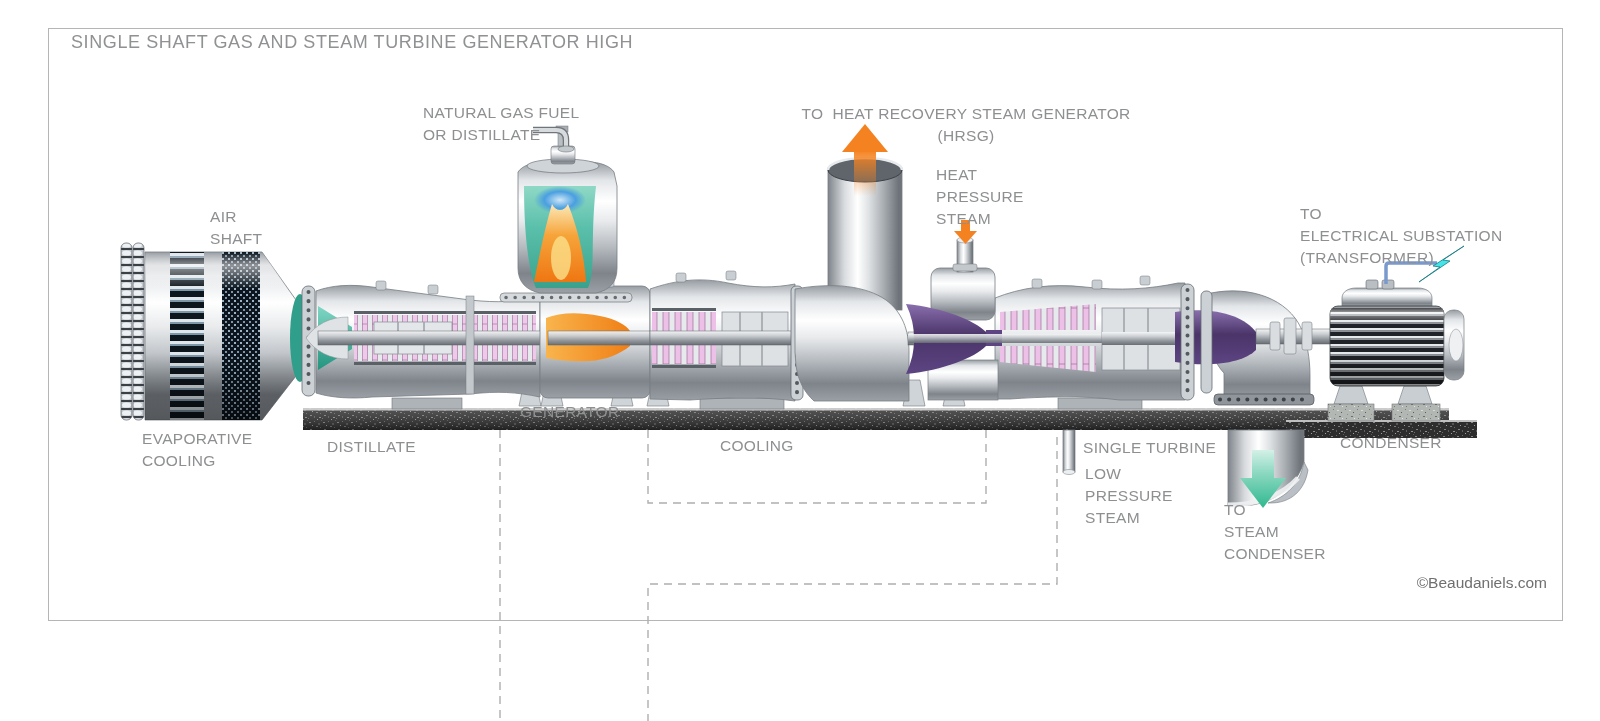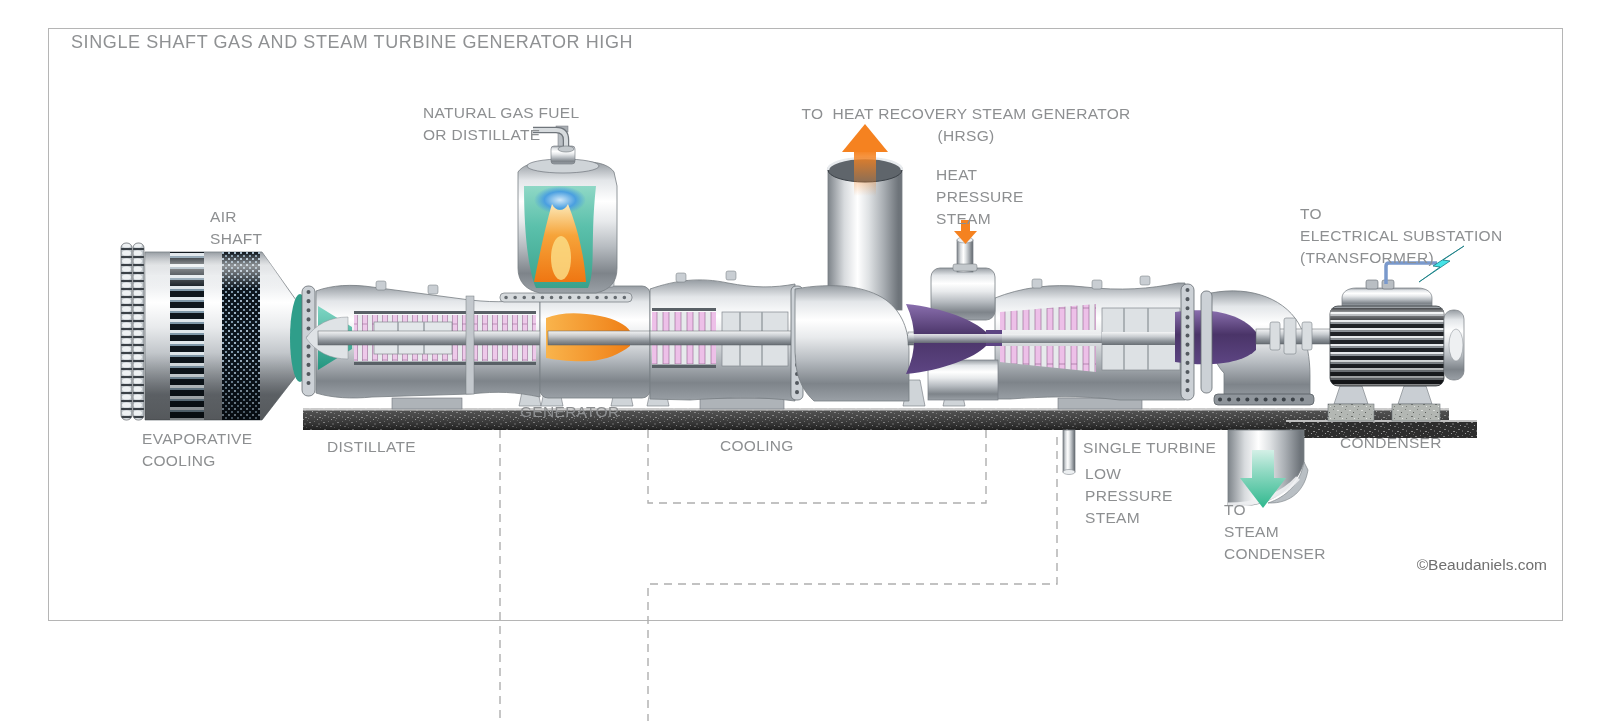--- a/index.html
+++ b/index.html
@@ -4,21 +4,21 @@
 <style>
   html,body{margin:0;padding:0;background:#ffffff;}
   #canvas{position:relative;width:1600px;height:721px;background:#fff;overflow:hidden;
           font-family:"Liberation Sans",sans-serif;}
   #frame{position:absolute;left:48px;top:28px;width:1513px;height:591px;
          border:1px solid #b5b5b5;}
   .ttl{position:absolute;left:71px;top:32px;font-size:18px;letter-spacing:.6px;
        color:#8f9193;white-space:pre;}
   .lbl{position:absolute;font-size:15.5px;line-height:22px;letter-spacing:.3px;
        color:#8d8f91;white-space:pre;}
-  .crd{position:absolute;right:53px;top:556px;font-size:15.5px;color:#6f6f6f;white-space:pre;}
+  .crd{position:absolute;right:53px;top:574px;font-size:15.5px;color:#6f6f6f;white-space:pre;}
   svg{position:absolute;left:0;top:0;}
 </style>
 </head>
 <body>
 
 <div id="canvas">
 
 <div id="frame"></div>
 
 <svg width="1600" height="721" viewBox="0 0 1600 721">

